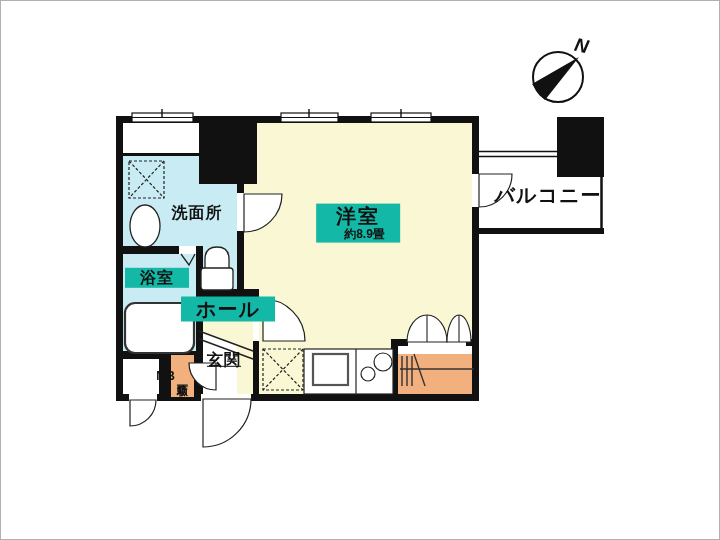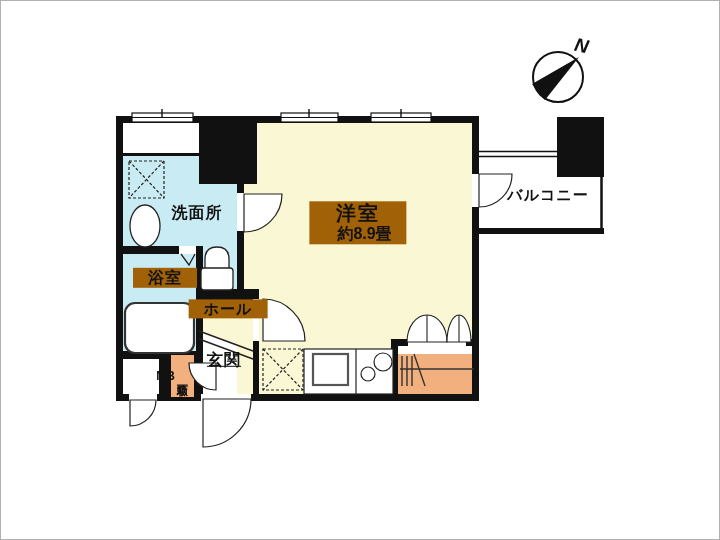--- a/index.html
+++ b/index.html
@@ -7,25 +7,25 @@
     position:relative;width:718px;height:538px;background:#ffffff;
     border:1px solid #b0b0b0;overflow:hidden;
     font-family:"Liberation Sans","DejaVu Sans",sans-serif;
   }
   #plan-svg{position:absolute;left:0;top:0;}
   .lbl{
     position:absolute;transform:translate(-50%,-50%);
     color:#111;font-weight:bold;white-space:nowrap;line-height:1.15;
     text-align:center;letter-spacing:1px;
   }
-  .lbl.boxed{background:#a16207;padding:1px 15px;}
+  .lbl.boxed{background:#14b8a6;padding:1px 15px;}
   .lbl-main{font-size:20px;letter-spacing:2px;}
-  .lbl-main .size{font-size:16px;letter-spacing:0;margin-left:13px;}
+  .lbl-main .size{font-size:12px;letter-spacing:0;margin-left:13px;}
   .lbl-mid{font-size:16px;}
-  .lbl-small{font-size:15px;}
+  .lbl-small{font-size:20px;}
   .lbl-mb{font-size:12px;letter-spacing:0;padding-left:47px;}
   .lbl-vert{
     font-size:11px;letter-spacing:0;writing-mode:vertical-rl;text-orientation:upright;
     transform:translate(-50%,-50%);line-height:1;
   }
   .lbl-north{font-size:19px;font-style:italic;transform:translate(-50%,-50%) rotate(12deg);}
 </style>
 </head>
 <body>
 
@@ -167,21 +167,21 @@
   </g>
 </svg>
 
 <div class="lbl lbl-main boxed" style="left:357px;top:222px;">
   <div>洋室</div>
   <div class="size">約8.9畳</div>
 </div>
 
 <div class="lbl lbl-mid" style="left:196px;top:212px;">洗面所</div>
 
-<div class="lbl lbl-mid boxed" style="left:164px;top:277px;">浴室</div>
+<div class="lbl lbl-mid boxed" style="left:156px;top:277px;">浴室</div>
 
 <div class="lbl lbl-small boxed" style="left:227px;top:308px;">ホール</div>
 
 <div class="lbl lbl-mid" style="left:223px;top:359px;text-decoration:underline;">玄関</div>
 
 <div class="lbl lbl-small" style="left:547px;top:194px;">バルコニー</div>
 
 <div class="lbl lbl-mb" style="left:141px;top:376px;">MB</div>
 
 <div class="lbl lbl-vert" style="left:181px;top:375px;">下駄箱</div>

